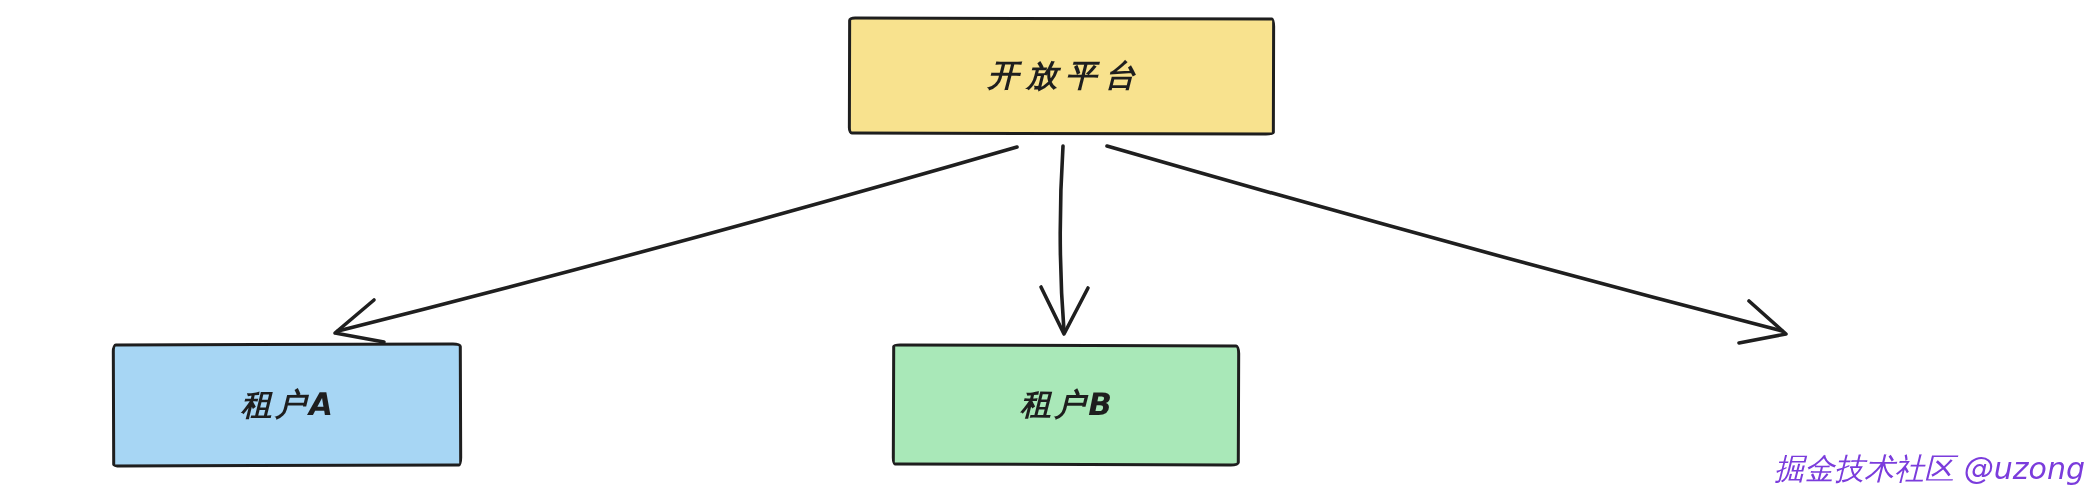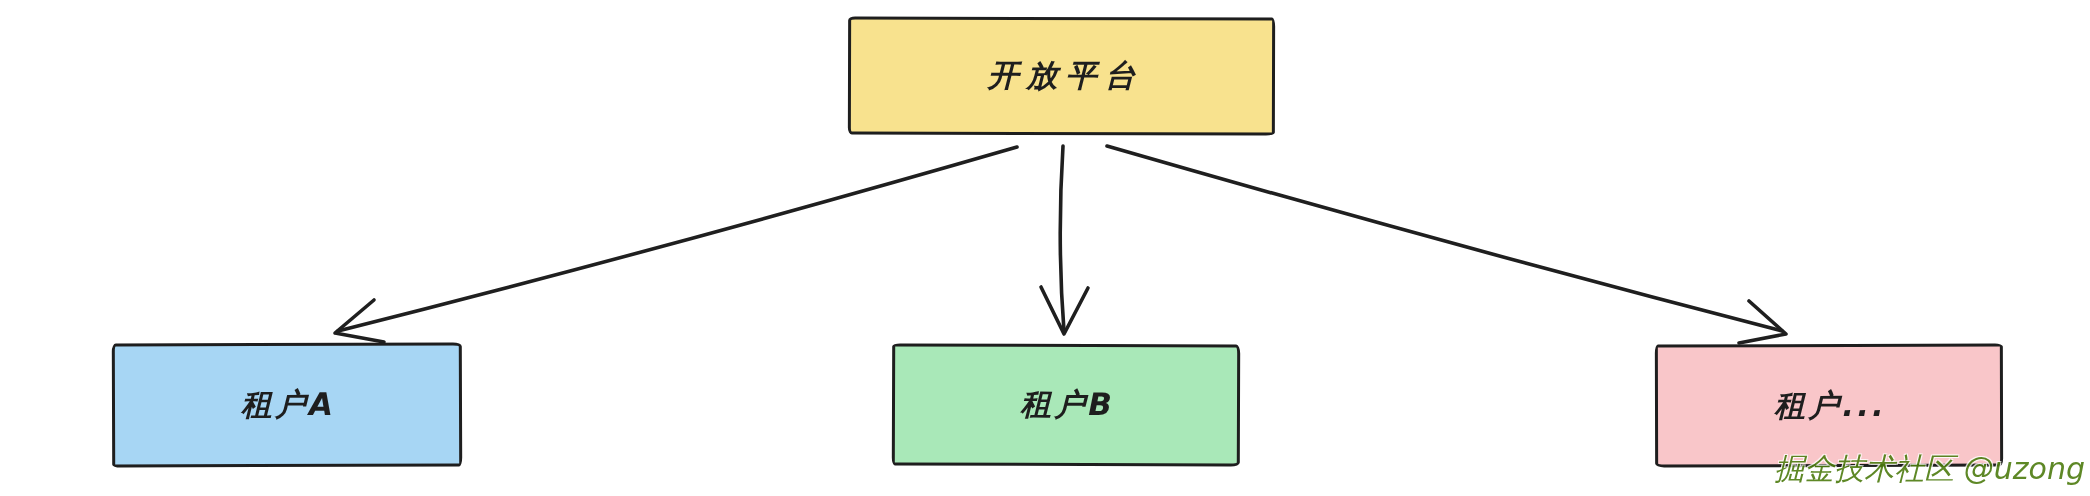--- a/index.html
+++ b/index.html
@@ -111,19 +111,16 @@
   </div>
 
   <div class="node node-tenant-a" style="background-color: rgb(167, 214, 244);">
     <span class="label">租户A</span>
   </div>
 
   <div class="node node-tenant-b" style="background-color: rgb(169, 232, 184);">
     <span class="label">租户B</span>
   </div>
 
-  <div class="node node-tenant-more" style="background-color: rgb(249, 198, 201);">
-    <span class="label">租户...</span>
-  </div>
 
-  <div class="watermark" style="color: #4d7c0f; text-align: center;">掘金技术社区 @uzong</div>
+  <div class="watermark" style="color: #6d28d9; text-align: center;">掘金技术社区 @uzong</div>
 
 </div>
 
 </body></html>

